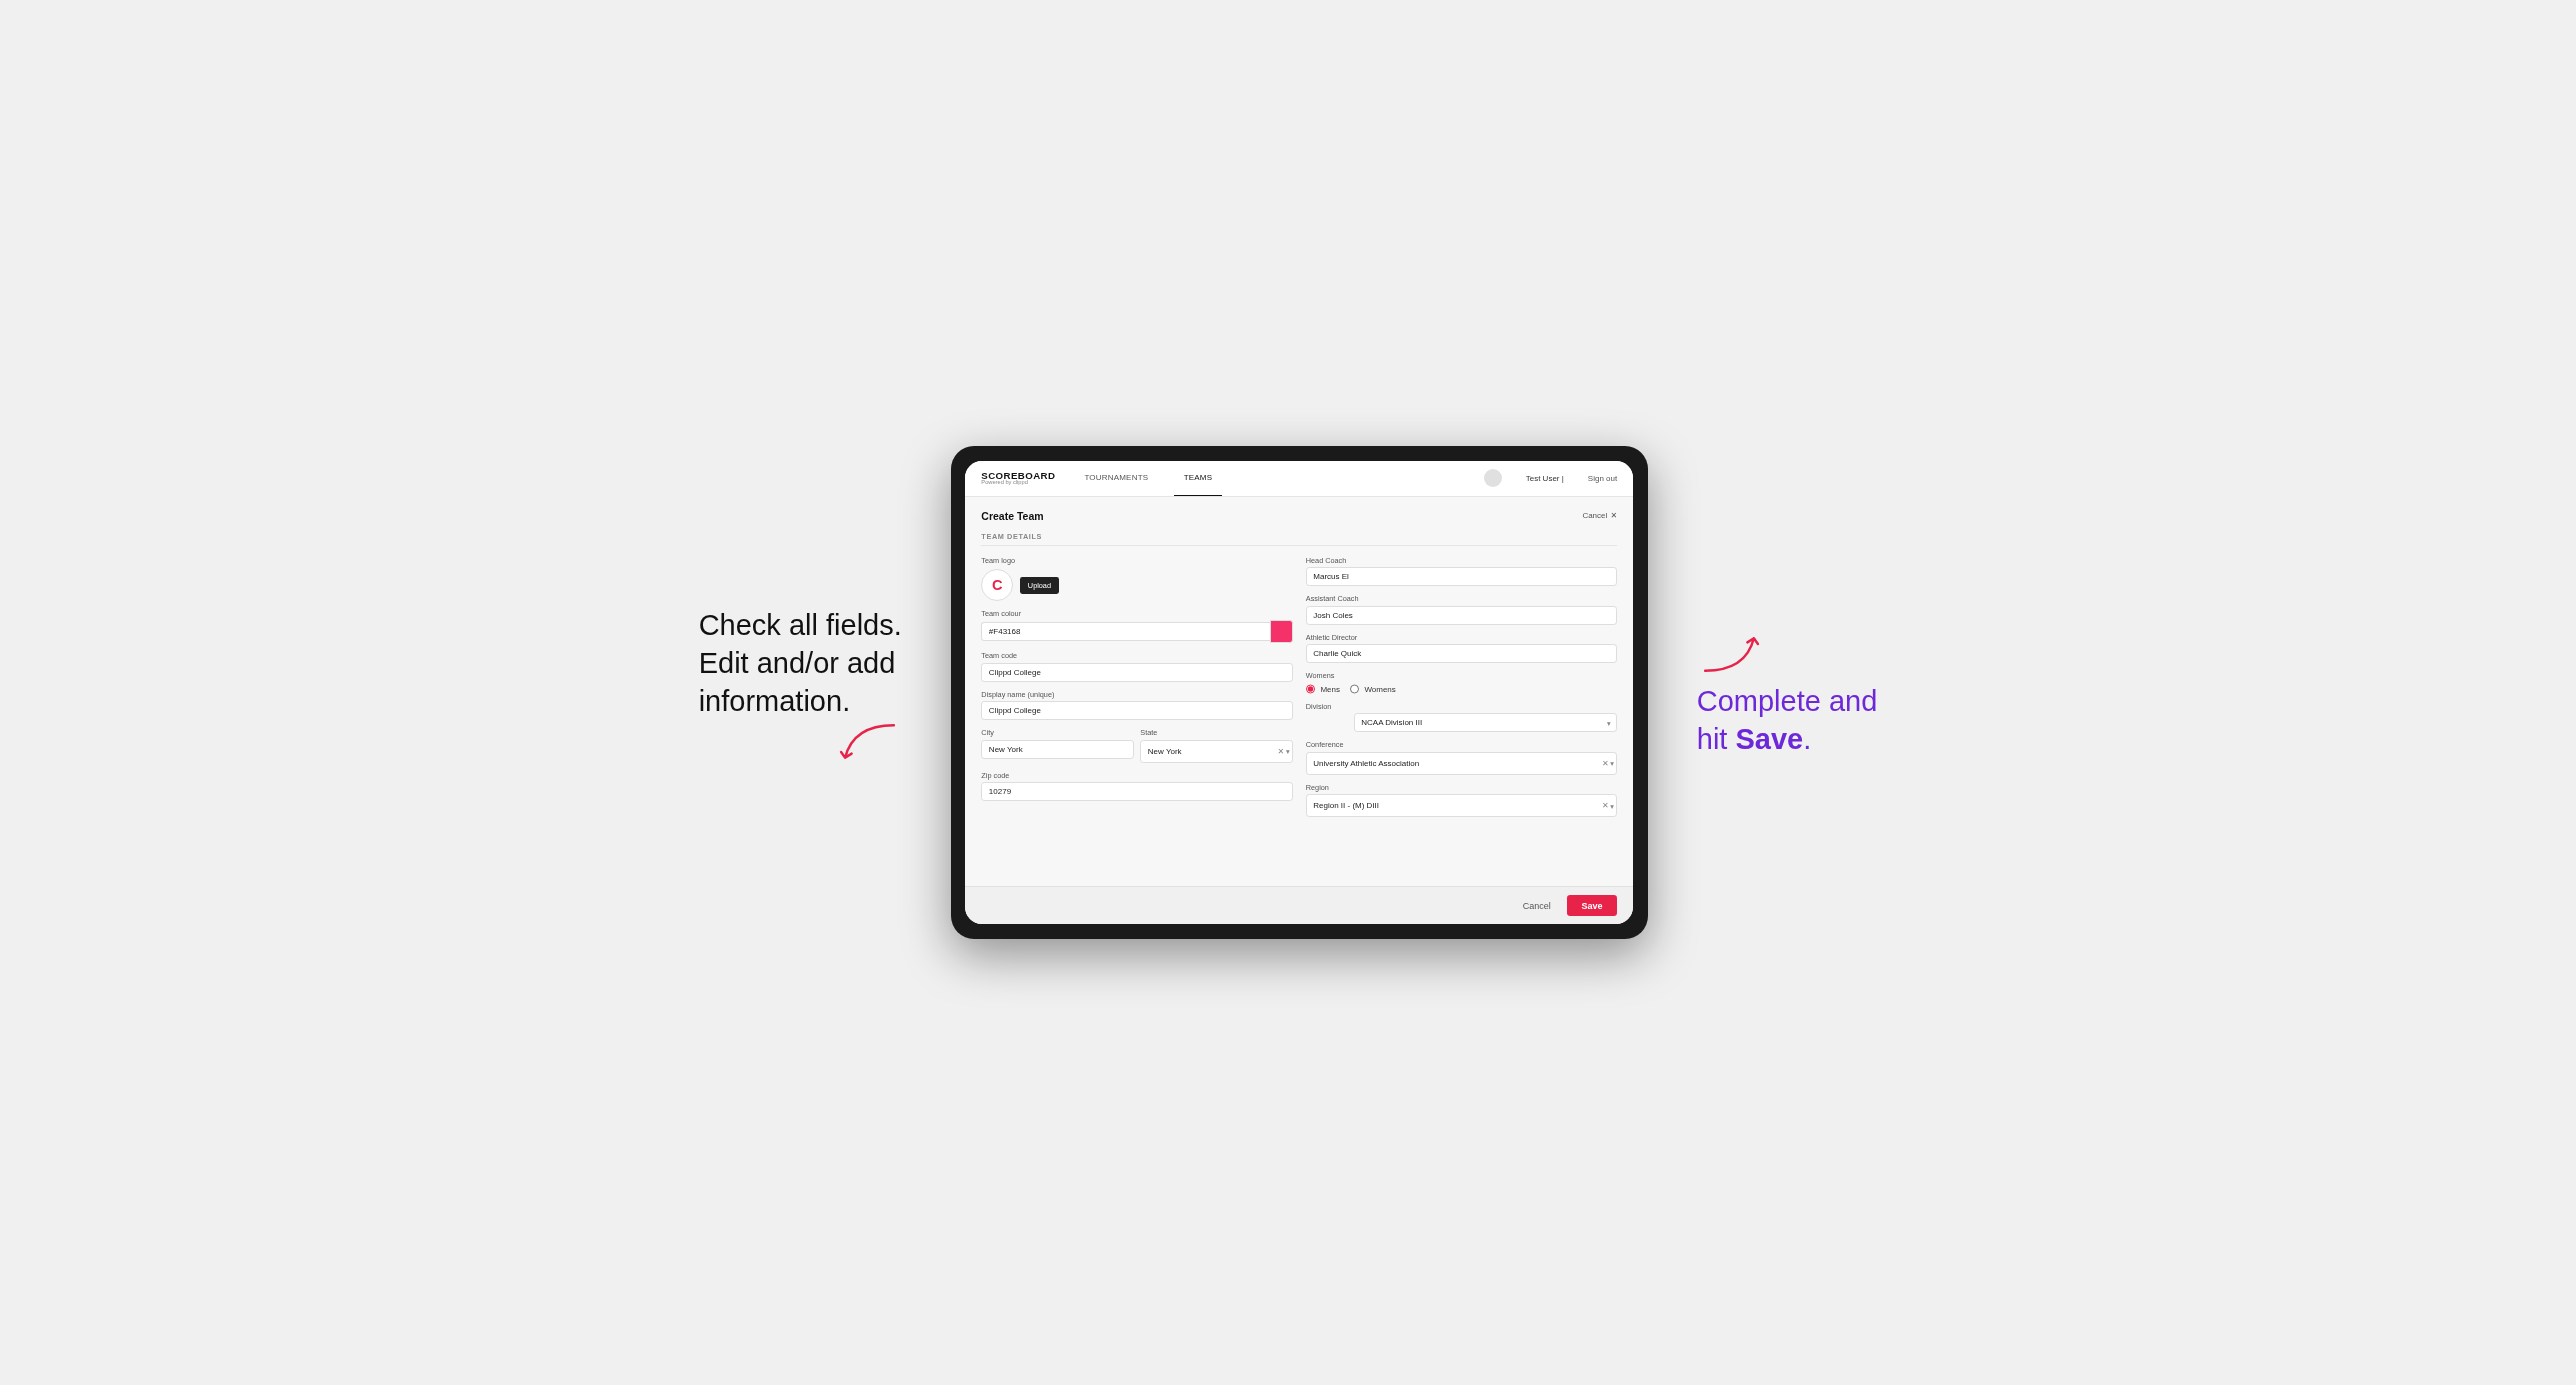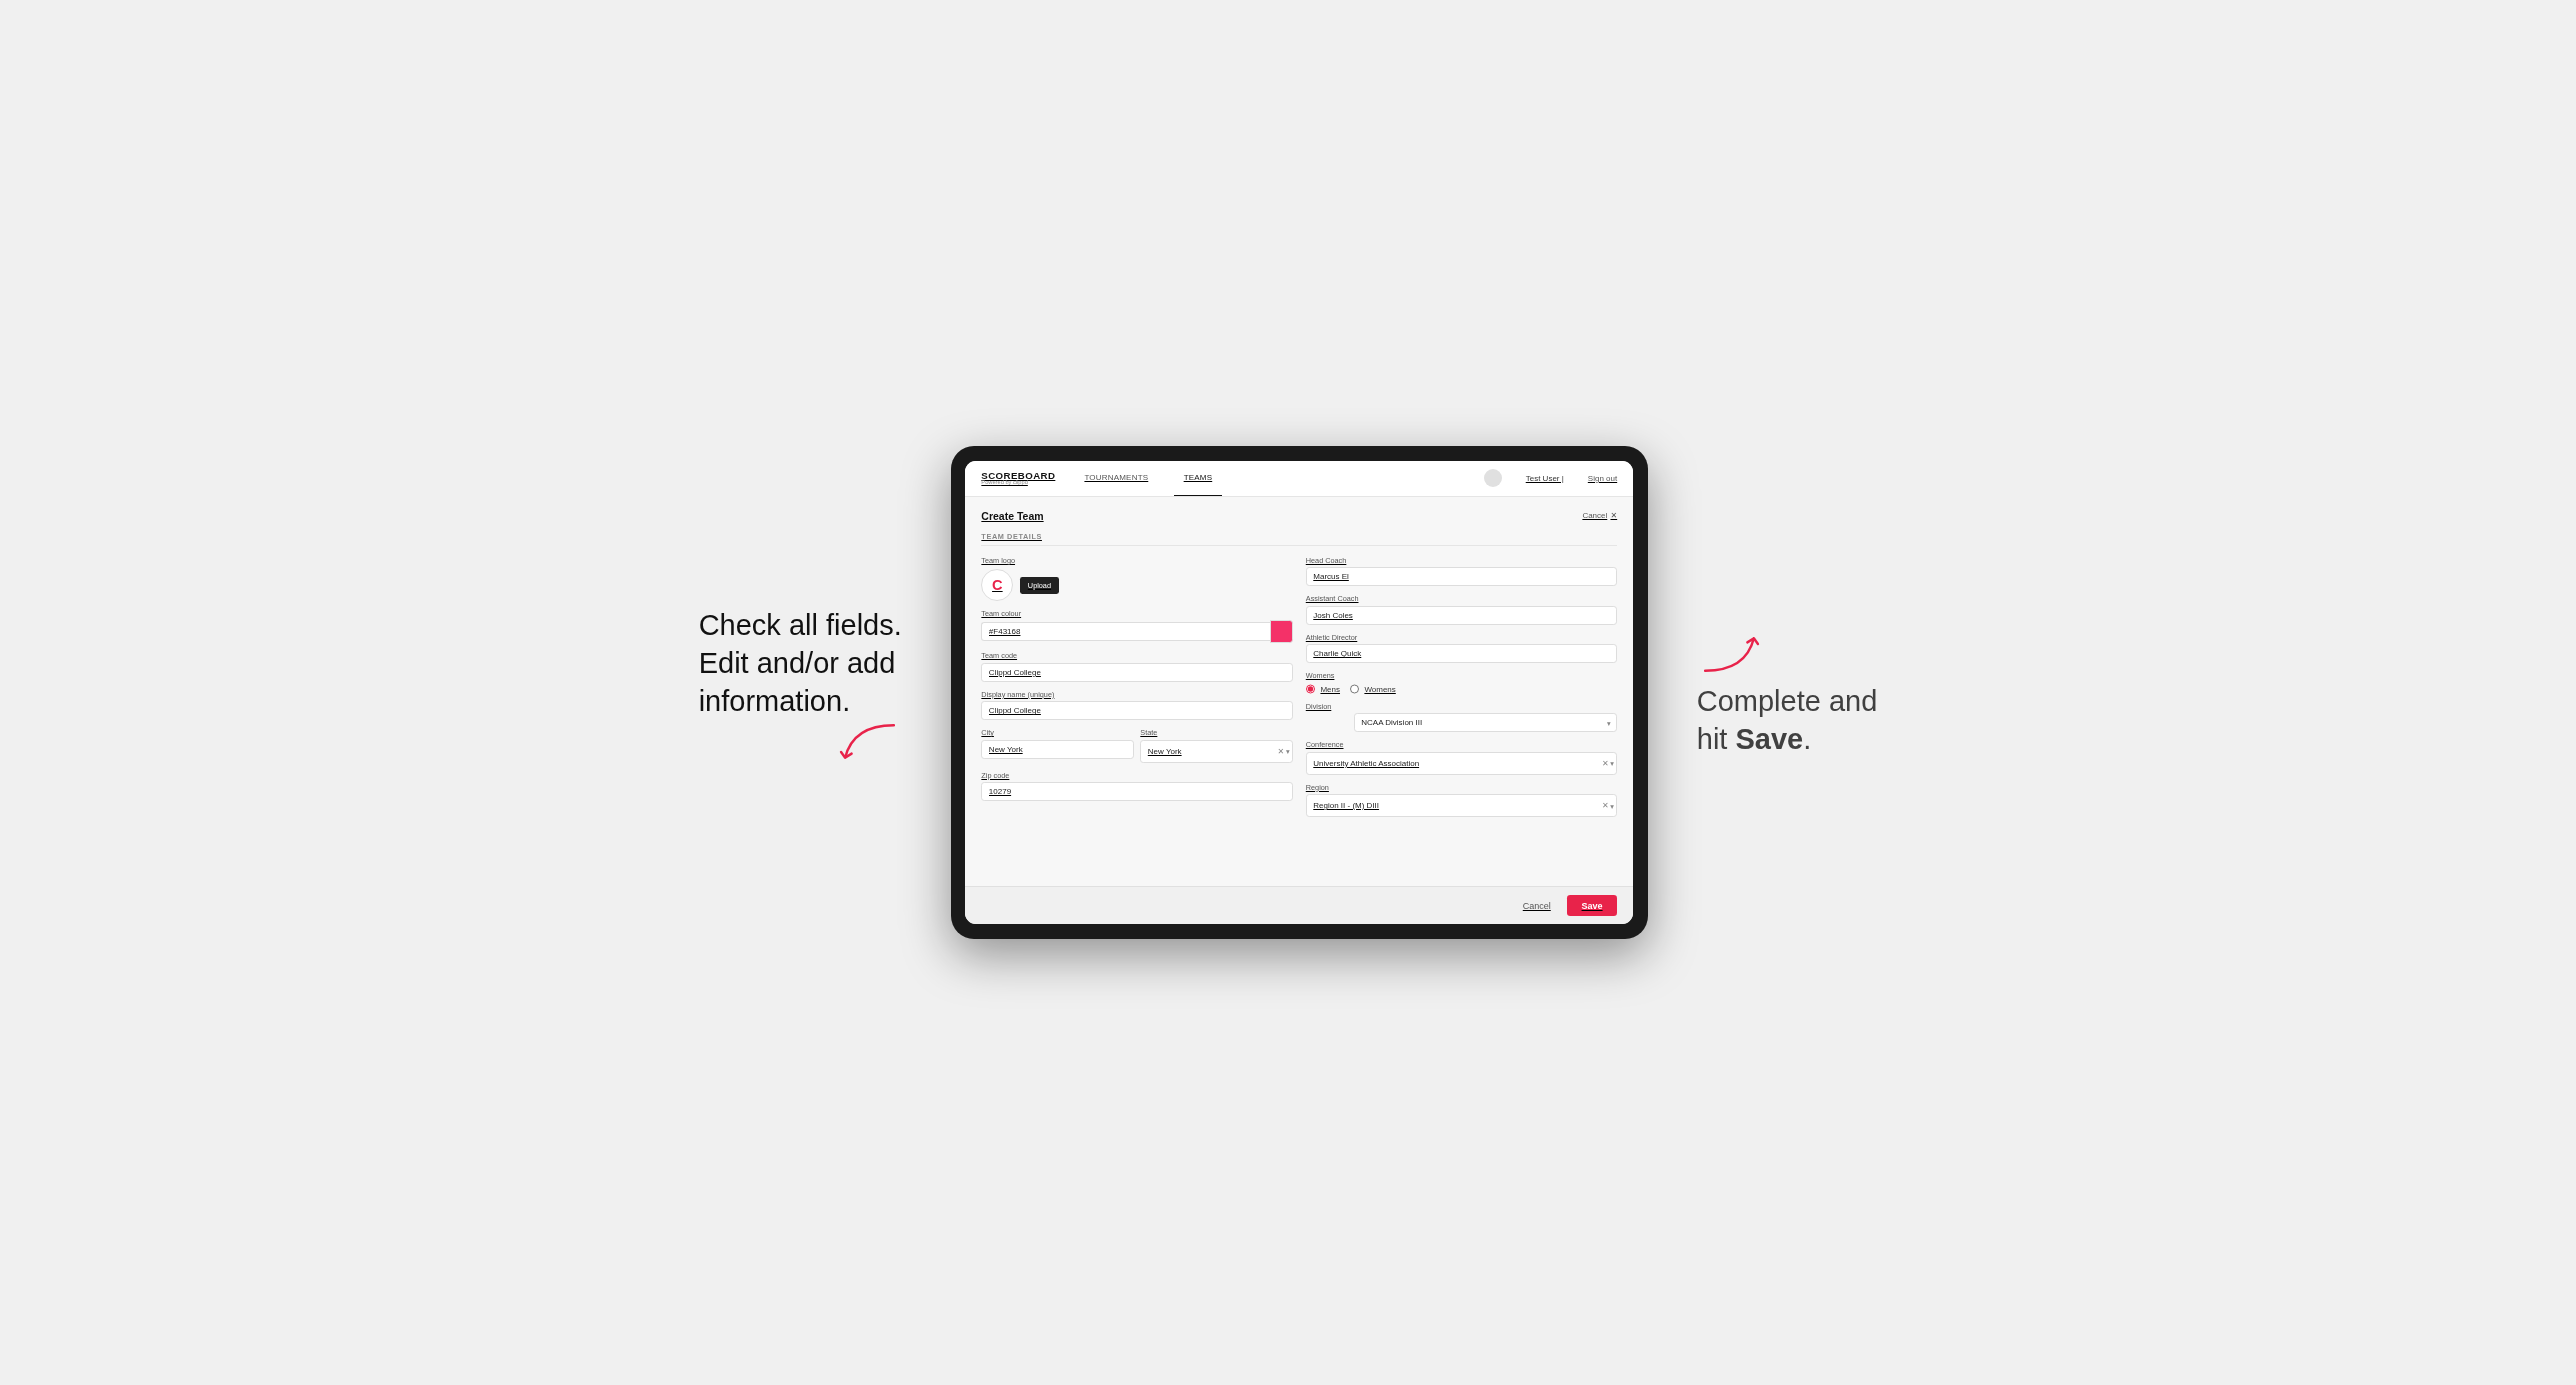--- a/index.html
+++ b/index.html
@@ -29,45 +29,44 @@
       line-height: 1.3;
       color: #111;
       max-width: 211px;
       flex-shrink: 0;
     }
 
     
     .right-annotation {
       font-size: 29px;
       line-height: 1.3;
-      color: #404040;
+      color: #6d28d9;
       max-width: 211px;
       flex-shrink: 0;
       text-align: left;
     }
     .right-annotation strong {
       font-weight: 700;
     }
 
     
     .tablet-frame {
       background: #1a1a1a;
       border-radius: 23px;
       padding: 14.6px;
       box-shadow: 0 16px 49px rgba(0,0,0,0.4);
       flex-shrink: 0;
       width: 697px;
     }
 
     .tablet-screen {
       background: #fff;
-      border-radius: 11px;
+      border-radius: 17px;
       overflow: hidden;
       width: 100%;
-      text-decoration: underline;
     }
 
     
     .navbar {
       background: #fff;
       border-bottom: 0.8px solid #e5e5e5;
       display: flex;
       align-items: center;
       padding: 0 16px;
       height: 36px;

